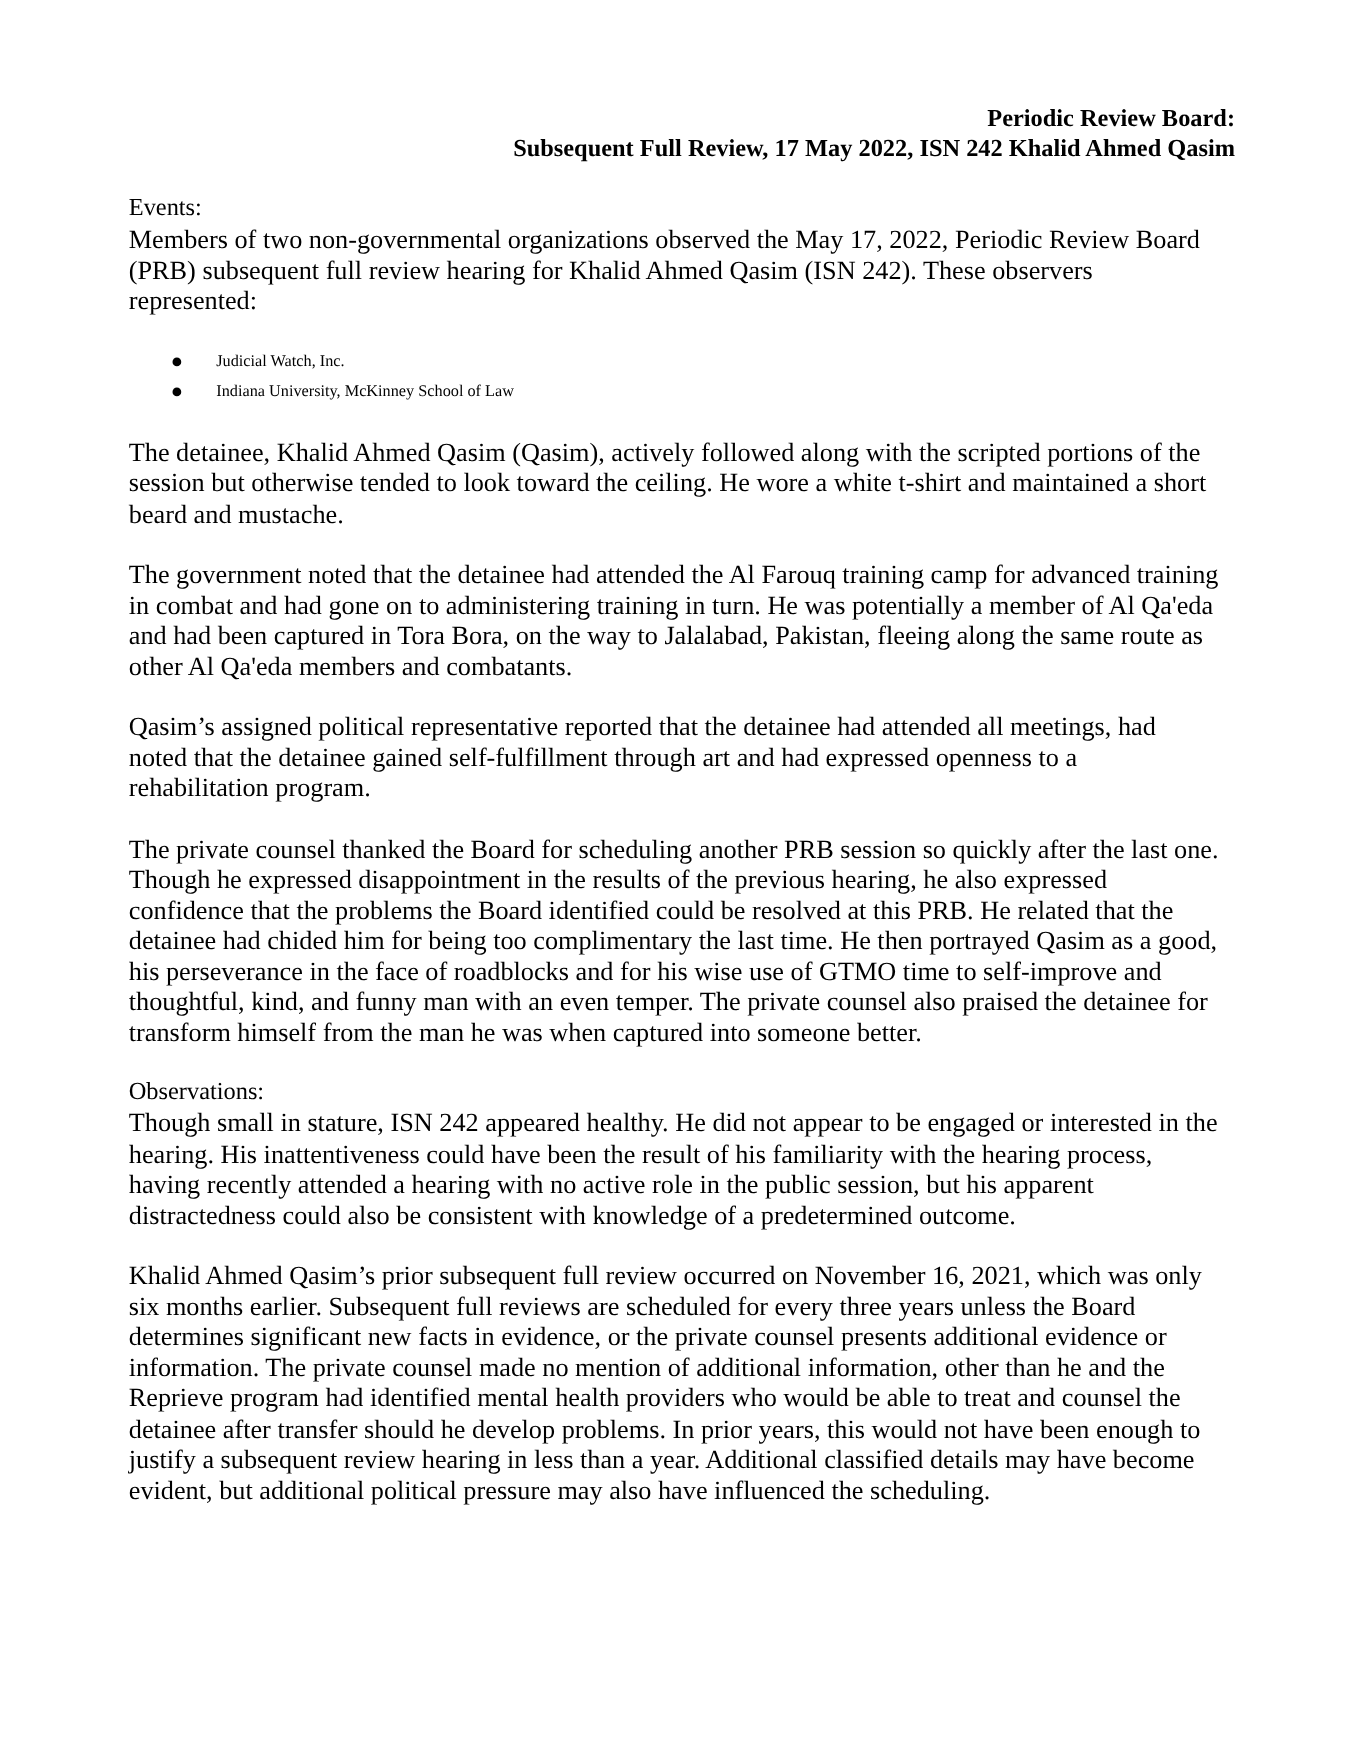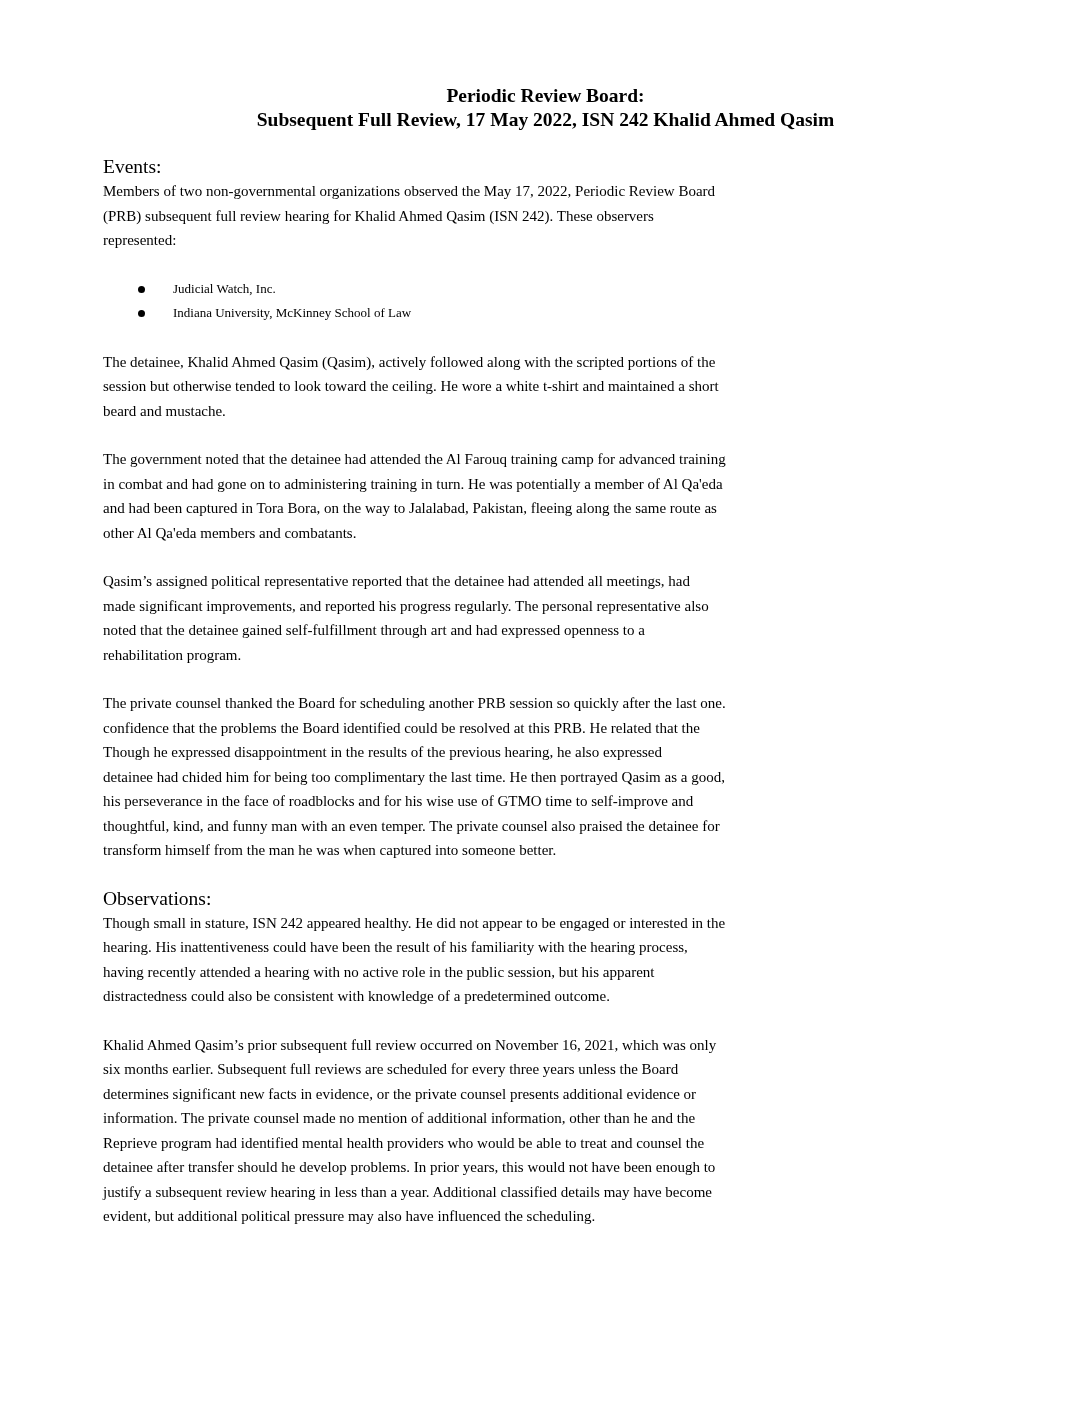--- a/index.html
+++ b/index.html
@@ -15,39 +15,39 @@
       font-family: "Liberation Serif", "DejaVu Serif", serif;
       color: #000000;
     }
     .page {
       position: absolute;
       left: 103px;
       top: 84px;
       width: 890px;
     }
     .title-block {
-      text-align: center;
+      text-align: right;
       font-weight: bold;
       font-size: 19.5px;
       line-height: 24px;
       margin-left: 0;
       width: 885px;
     }
     .title-line {
       display: block;
       white-space: nowrap;
     }
     .section-heading {
       font-size: 19.5px;
       line-height: 24px;
       display: block;
       white-space: nowrap;
     }
     .para {
-      font-size: 15px;
+      font-size: 21px;
       line-height: 24.5px;
     }
     .line {
       display: block;
       white-space: nowrap;
     }
     .gap-title { height: 23px; }
     .gap-para { height: 24px; }
     .gap-list-top { height: 24px; }
     .bullet-list {
@@ -120,31 +120,30 @@
       <span class="line">The government noted that the detainee had attended the Al Farouq training camp for advanced training</span>
       <span class="line">in combat and had gone on to administering training in turn. He was potentially a member of Al Qa'eda</span>
       <span class="line">and had been captured in Tora Bora, on the way to Jalalabad, Pakistan, fleeing along the same route as</span>
       <span class="line">other Al Qa'eda members and combatants.</span>
     </div>
 
     <div class="gap-para"></div>
 
     <div class="para">
       <span class="line">Qasim’s assigned political representative reported that the detainee had attended all meetings, had</span>
-      <span class="line">made significant improvements, and reported his progress regularly. The personal representative also</span>
       <span class="line">noted that the detainee gained self-fulfillment through art and had expressed openness to a</span>
       <span class="line">rehabilitation program.</span>
     </div>
 
     <div class="gap-para"></div>
 
     <div class="para">
       <span class="line">The private counsel thanked the Board for scheduling another PRB session so quickly after the last one.</span>
+      <span class="line">Though he expressed disappointment in the results of the previous hearing, he also expressed</span>
       <span class="line">confidence that the problems the Board identified could be resolved at this PRB. He related that the</span>
-      <span class="line">Though he expressed disappointment in the results of the previous hearing, he also expressed</span>
       <span class="line">detainee had chided him for being too complimentary the last time. He then portrayed Qasim as a good,</span>
       <span class="line">his perseverance in the face of roadblocks and for his wise use of GTMO time to self-improve and</span>
       <span class="line">thoughtful, kind, and funny man with an even temper. The private counsel also praised the detainee for</span>
       <span class="line">transform himself from the man he was when captured into someone better.</span>
     </div>
   </section>
 
   <div class="gap-para"></div>
 
   <section>

